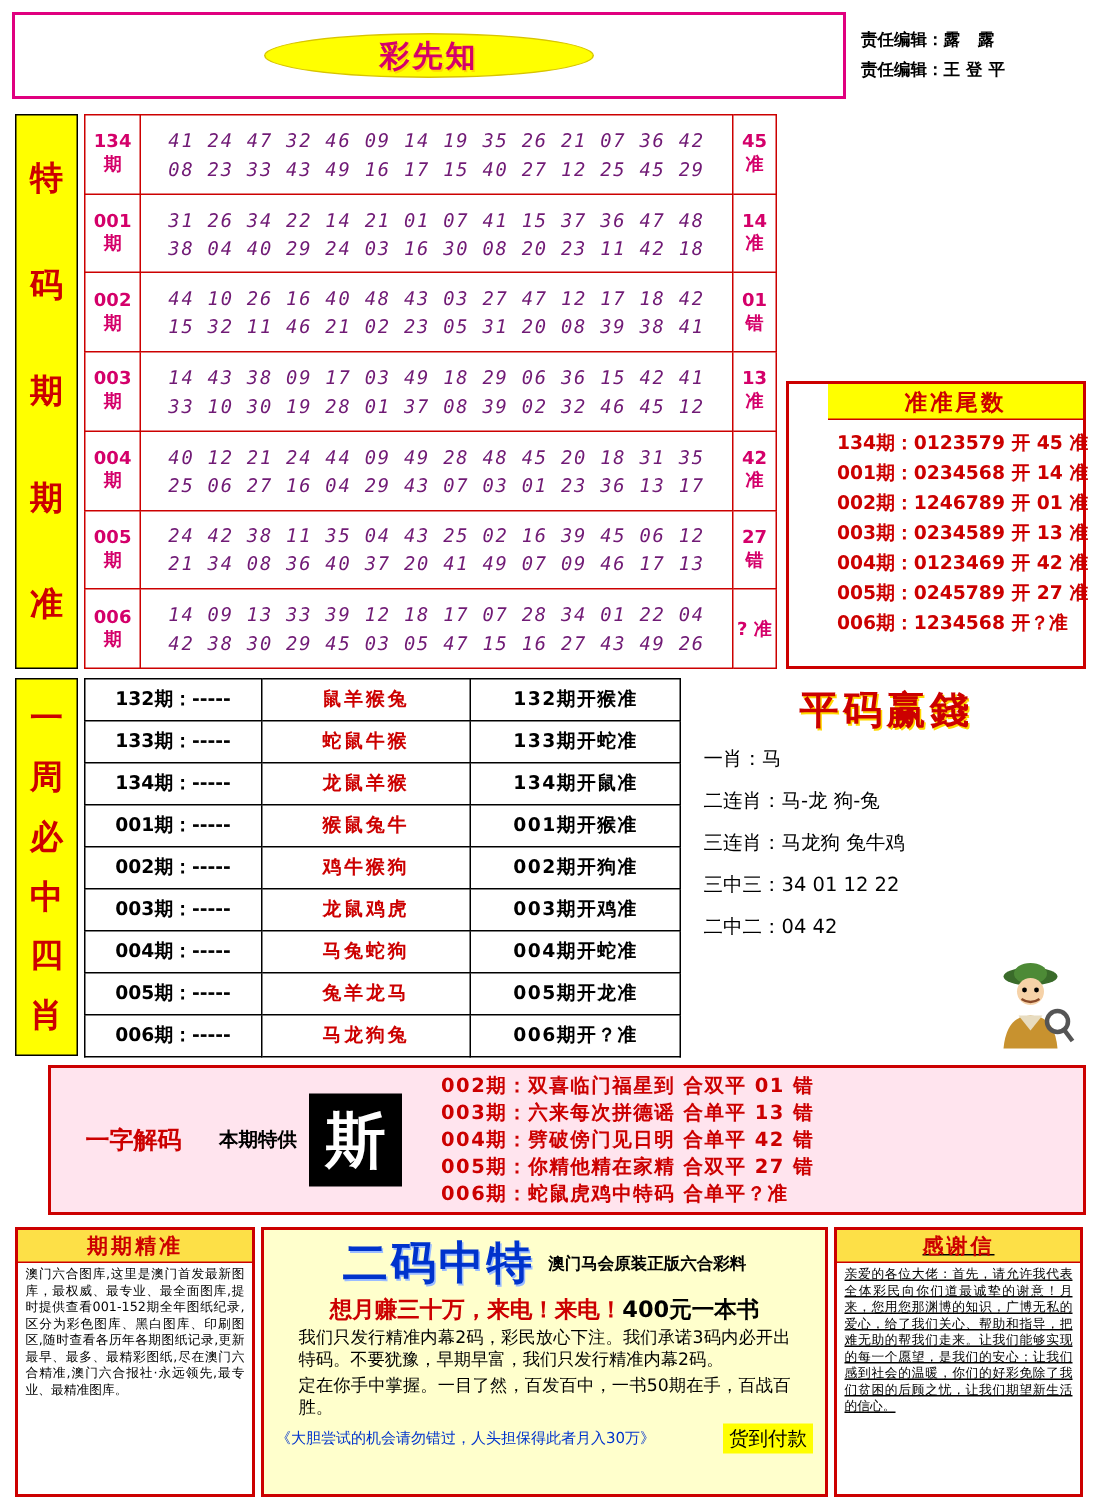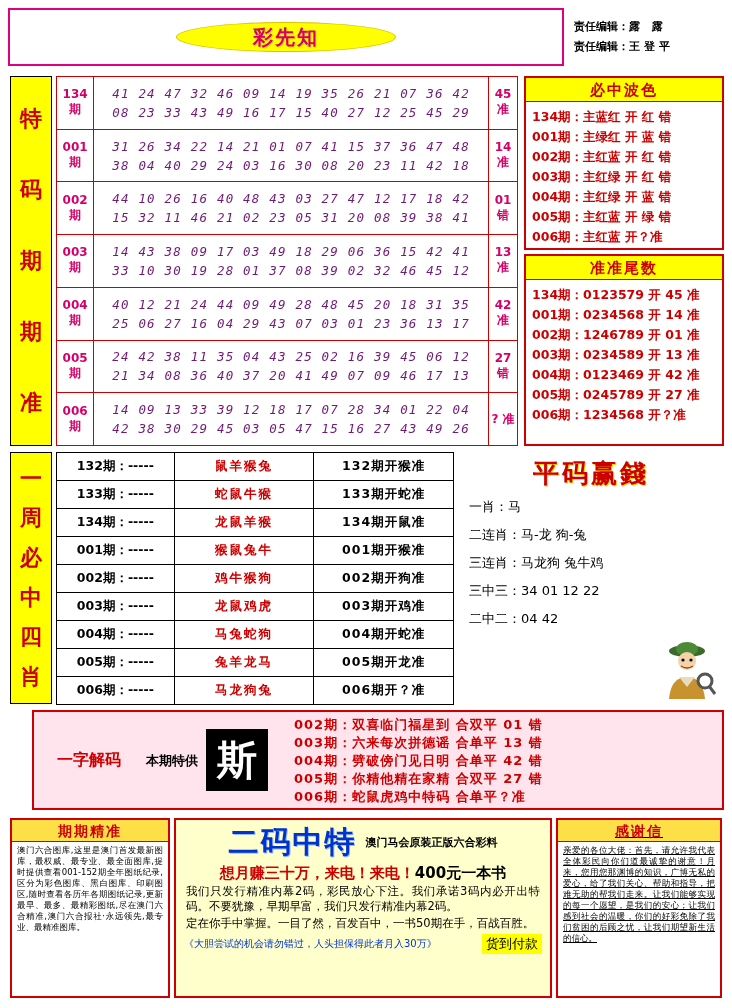--- a/index.html
+++ b/index.html
@@ -46,21 +46,21 @@
   .numtable { position:absolute; left:56px; top:76px; width:462px; height:370px; border:1px solid #cc0000; border-collapse:collapse; background:#fff; }
   .numtable td { border:1px solid #cc0000; vertical-align:middle; }
   .nt-period { width:48px; text-align:center; font-size:12px; font-weight:bold; color:#d4006a; }
   .nt-nums { padding:4px 18px; font-size:12.5px; color:#701a75; line-height:19px; letter-spacing:1.2px; font-family:"DejaVu Sans Mono","Liberation Mono",monospace;font-style:italic; }
   .nt-res { width:40px; text-align:center; font-size:12px; font-weight:bold; color:#d4006a; }
   .nt-nums .row { white-space:nowrap; }
 
   
   .rbox { position:absolute; border:2px solid #cc0000; background:#fff; }
   #rbox1 { left:524px; top:76px; width:200px; height:174px; }
-  #rbox2 { left:524px; top:254px; width:200px; height:192px; }
+  #rbox2 { left:524px; top:254px; width:200px; height:192px;padding-left:26px; }
   .rbox-title { height:24px; background:#ffff00; border-bottom:1px solid #cc0000; text-align:center; font-weight:bold; color:#cc0000; font-size:15px; line-height:24px; letter-spacing:2px; }
   .rbox-list { padding:5px 6px; }
   .rbox-line { font-size:12.5px; color:#cc0000; font-weight:bold; line-height:20px; white-space:nowrap; }
 
   
   .weektable { position:absolute; left:56px; top:452px; width:398px; height:252px; border-collapse:collapse;padding-left:37px; }
   .weektable td { border:1px solid #000; font-size:12.5px; font-weight:bold; text-align:center; height:28px; }
   .wk-p { width:118px; color:#000; }
   .wk-a { width:140px; color:#cc0000; letter-spacing:2px; }
   .wk-b { width:140px; color:#000; letter-spacing:1px; }
@@ -90,21 +90,21 @@
   #bcol1 { width:160px; }
   #bcol2 { width:378px; background:#ffffcc; }
   #bcol3 { flex:1;text-decoration:underline; }
   .b-title { height:22px; background:#fde047; text-align:center; font-weight:bold; color:#cc0000; font-size:14px; line-height:22px; letter-spacing:2px; border-bottom:1px solid #cc0000; }
   .b-body { padding:3px 5px; font-size:8.5px; line-height:11px; color:#000; text-align:justify; }
   .b2-head { text-align:center; padding:2px 0 0; }
   .b2-title { font-size:30px; font-weight:bold; color:#0033cc; letter-spacing:2px; text-shadow:1px 1px 0 #9bbcff; display:inline-block; }
   .b2-sub { font-size:11px; font-weight:bold; color:#000; display:inline-block; margin-left:4px; vertical-align:6px; }
   .b2-l1 { font-size:15px; font-weight:bold; color:#cc0000; text-align:center; line-height:20px; }
   .b2-l1 .blk { color:#000; }
-  .b2-p { font-size:11.5px; color:#000; line-height:15px; padding:1px 10px; text-align:justify; }
+  .b2-p { font-size:11.5px; color:#000; line-height:15px; padding:1px 23px; text-align:justify; }
   .b2-foot { display:flex; align-items:center; justify-content:space-between; padding:2px 8px; }
   .b2-foot-l { font-size:10px; color:#0033cc; }
   .b2-foot-r { font-size:13px; font-weight:normal; color:#000; background:#ffff00; padding:1px 4px; }
   .b3-body { padding:3px 5px; font-size:8.5px; line-height:11px; color:#000; text-align:justify; }
 </style>
 </head>
 <body>
 
 <div class="page">
 
@@ -186,32 +186,20 @@
           <td class="nt-period">006期</td>
           <td class="nt-nums">
             <div class="row">14 09 13 33 39 12 18 17 07 28 34 01 22 04</div>
             <div class="row">42 38 30 29 45 03 05 47 15 16 27 43 49 26</div>
           </td>
           <td class="nt-res">? 准</td>
         </tr>
       </tbody>
   </table>
 
-  <div class="rbox" id="rbox1">
-    <div class="rbox-title">必中波色</div>
-    <div class="rbox-list" id="bose-list">
-        <div class="rbox-line">134期：主蓝红 开 红 错</div>
-        <div class="rbox-line">001期：主绿红 开 蓝 错</div>
-        <div class="rbox-line">002期：主红蓝 开 红 错</div>
-        <div class="rbox-line">003期：主红绿 开 红 错</div>
-        <div class="rbox-line">004期：主红绿 开 蓝 错</div>
-        <div class="rbox-line">005期：主红蓝 开 绿 错</div>
-        <div class="rbox-line">006期：主红蓝 开？准</div>
-      </div>
-  </div>
 
   <div class="rbox" id="rbox2">
     <div class="rbox-title">准准尾数</div>
     <div class="rbox-list" id="weishu-list">
         <div class="rbox-line">134期：0123579 开 45 准</div>
         <div class="rbox-line">001期：0234568 开 14 准</div>
         <div class="rbox-line">002期：1246789 开 01 准</div>
         <div class="rbox-line">003期：0234589 开 13 准</div>
         <div class="rbox-line">004期：0123469 开 42 准</div>
         <div class="rbox-line">005期：0245789 开 27 准</div>

